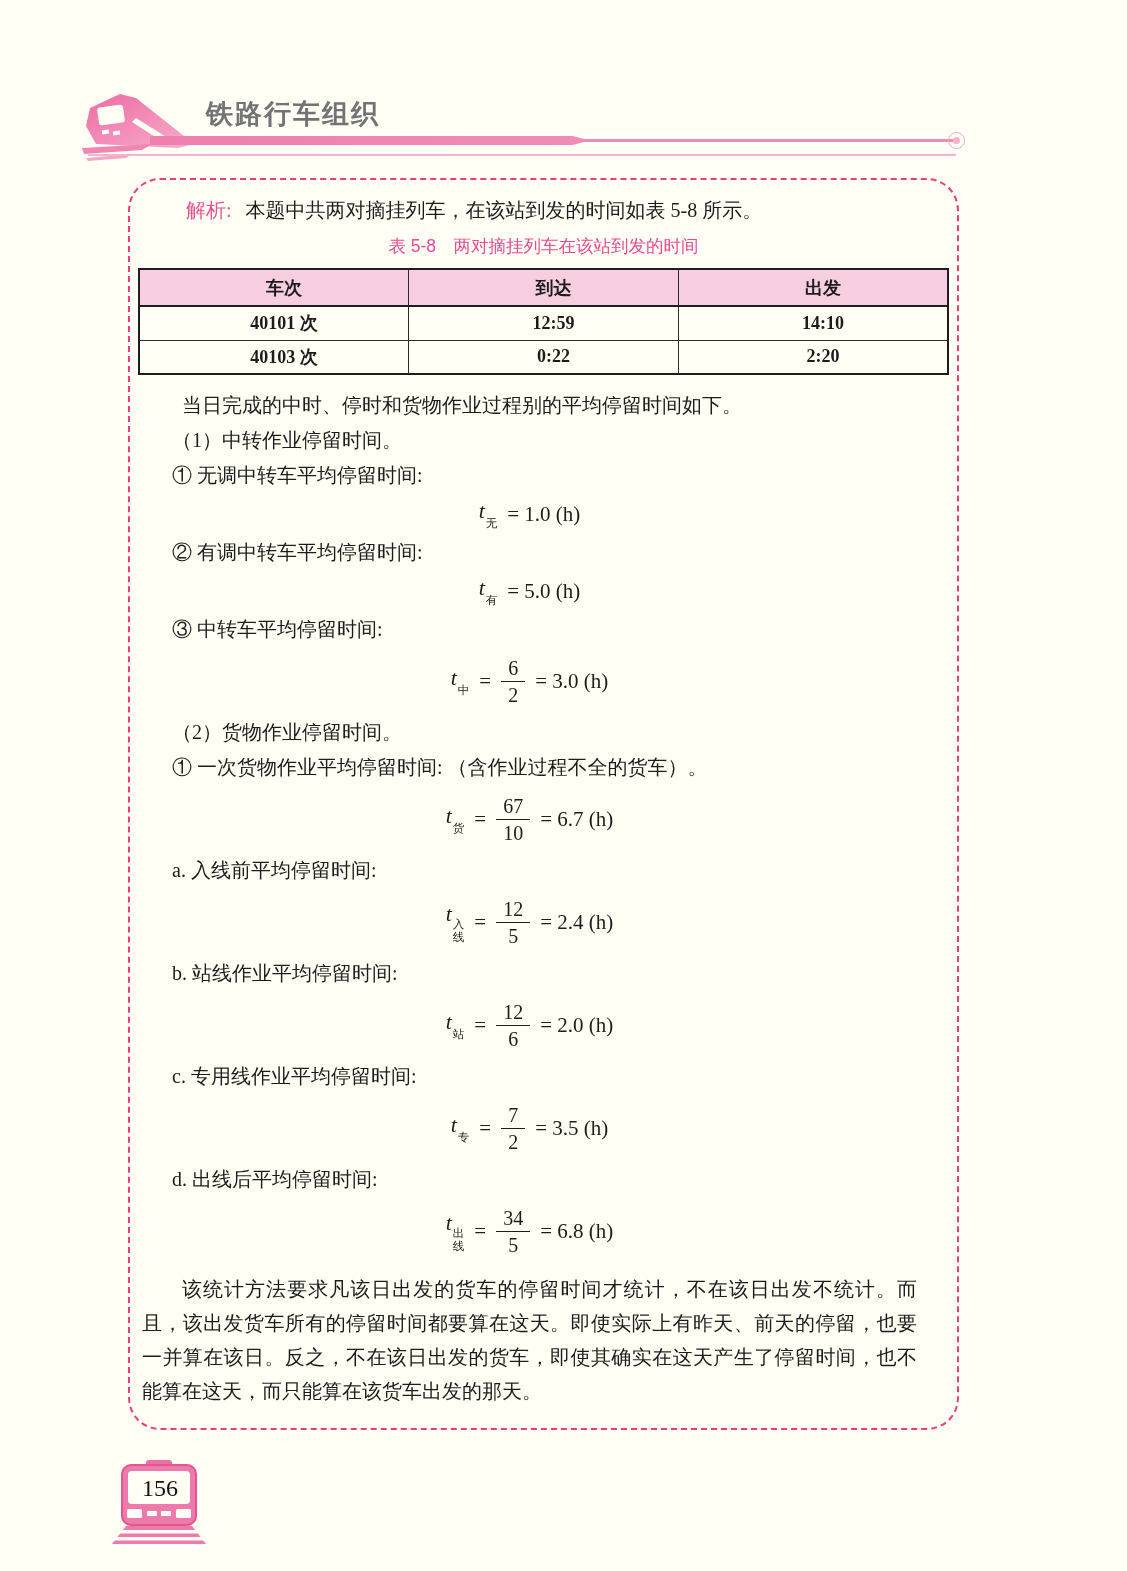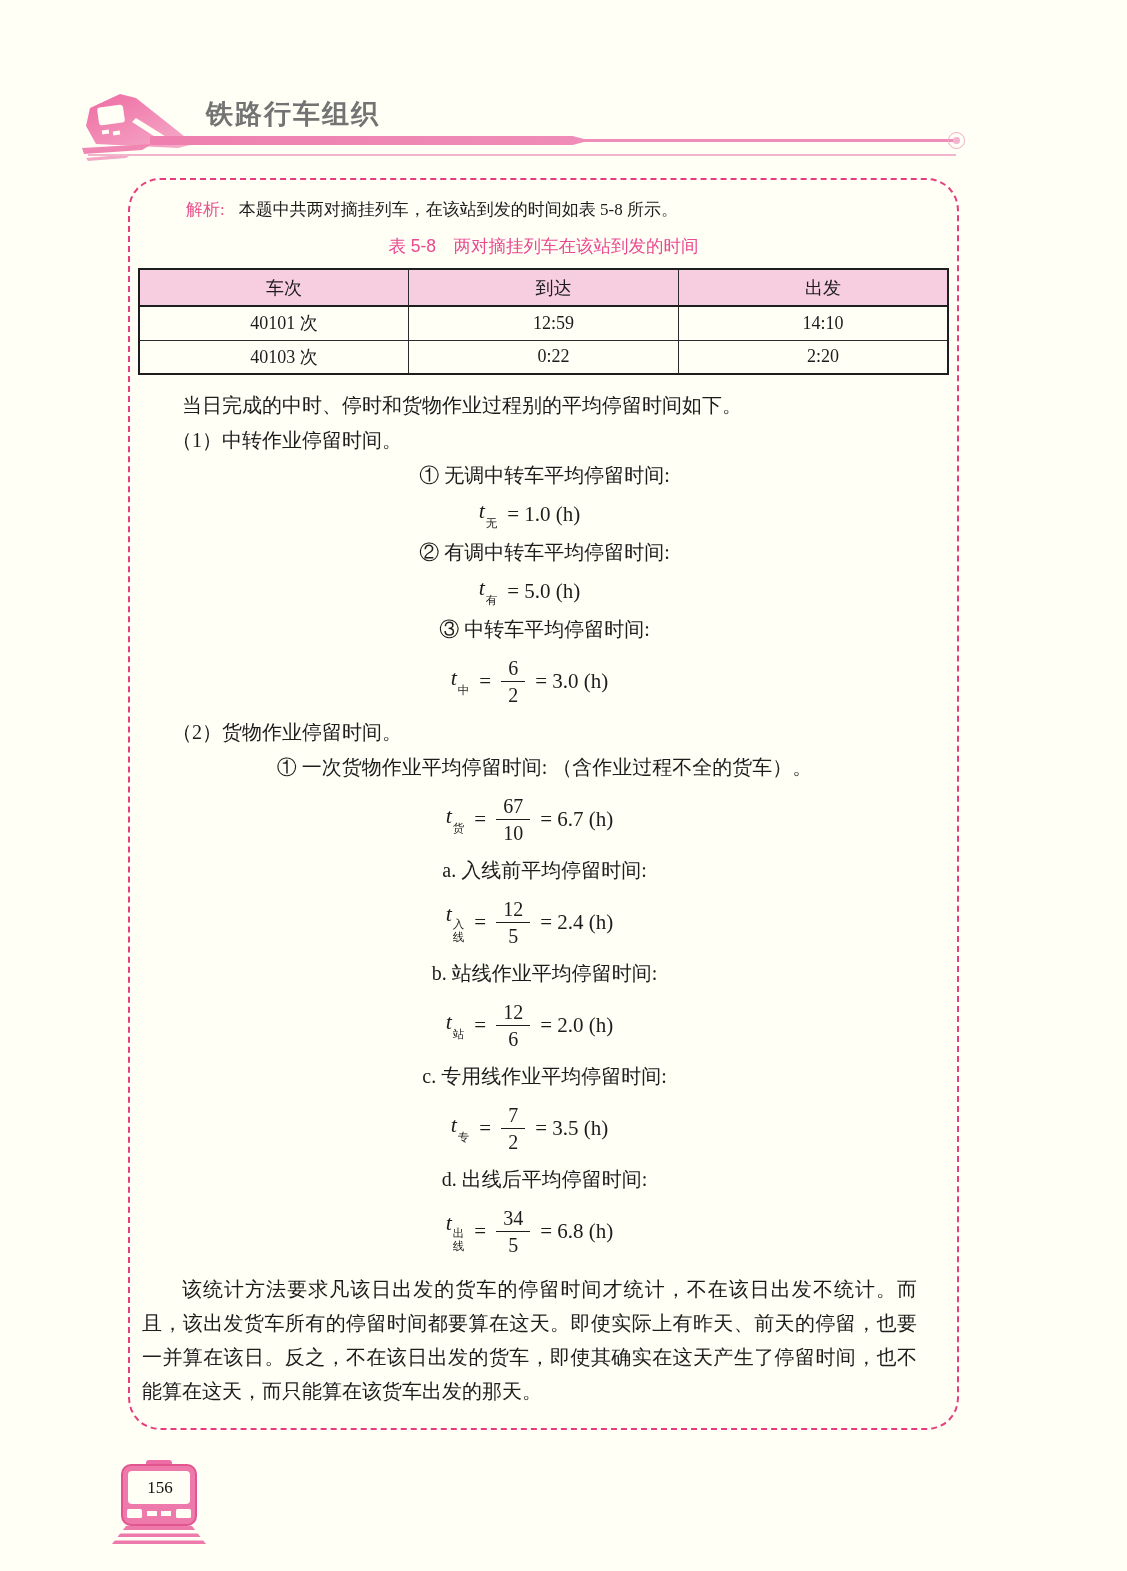--- a/index.html
+++ b/index.html
@@ -38,46 +38,46 @@
     display:flex; align-items:center; justify-content:center;
   }
   .band-circle::after { content:""; width:7px; height:7px; border-radius:50%; background:#f3b4cd; }
 
   
   .analysis-box {
     position:absolute; left:128px; top:178px; width:831px;
     border:2.5px dashed #e63d7c; border-radius:32px;
     padding:14px 0 20px 0;
   }
-  .analysis-line { padding-left:56px; font-size:17px; line-height:32px; }
+  .analysis-line { padding-left:56px; font-size:20px; line-height:32px; }
   .analysis-label { color:#e8538e; margin-right:14px; }
 
   .table-caption {
     margin-top:8px; text-align:center;
     font-family:"Liberation Sans", sans-serif;
     font-weight:normal; font-size:17.5px; color:#ea4a90;
   }
 
   table.sched {
     width:calc(100% - 16px); margin:10px 8px 0 8px;
     border-collapse:collapse; table-layout:fixed;
     font-size:18px;
   }
   table.sched th, table.sched td {
     border:1px solid #2b2b2b; text-align:center; height:34px;
-    font-weight:normal; background:#fffff6;padding-left:20px;
+    font-weight:bold; background:#fffff6;padding-left:20px;
   }
   table.sched th { background:#f7cde0; height:37px; }
   table.sched { border:2px solid #1e1e1e; }
   table.sched thead th { border-bottom:2px solid #1e1e1e; }
 
   .body-text { padding:0 40px 0 12px; }
   .para { font-size:20px; line-height:33px; margin-top:14px; text-indent:2em; }
   .sec   { font-size:20px; line-height:33px; margin-top:2px; padding-left:30px; }
-  .item  { font-size:20px; line-height:33px; margin-top:2px; padding-left:30px;text-align:center; }
+  .item  { font-size:20px; line-height:33px; margin-top:2px; padding-left:30px; }
   .closing {
     font-size:20px; line-height:34px; margin-top:10px;
     text-indent:2em; text-align:justify;
   }
 
   
   .formula {
     display:flex; align-items:center; justify-content:center;
     font-family:"Liberation Serif", serif; font-size:21px;
     min-height:40px; margin:2px 0;
@@ -98,21 +98,21 @@
   }
   .frac .num { padding:0 7px 1px 7px; border-bottom:1.6px solid #1c1c1c; }
   .frac .den { padding-top:1px; }
   .frhs { margin-left:10px; white-space:pre; }
 
   
   .footer-train { position:absolute; left:112px; top:1460px; width:96px; height:88px; }
   .page-num {
     position:absolute; left:18px; top:13px; width:60px; height:30px;
     display:flex; align-items:center; justify-content:center;
-    font-size:17px; color:#111; font-family:"Liberation Serif", serif;
+    font-size:24px; color:#111; font-family:"Liberation Serif", serif;
   }
 </style>
 </head>
 <body>
 
 <div class="page">
 
   <div class="header">
     <svg class="train-side" width="115" height="72" viewBox="0 0 115 72">
       <defs>

